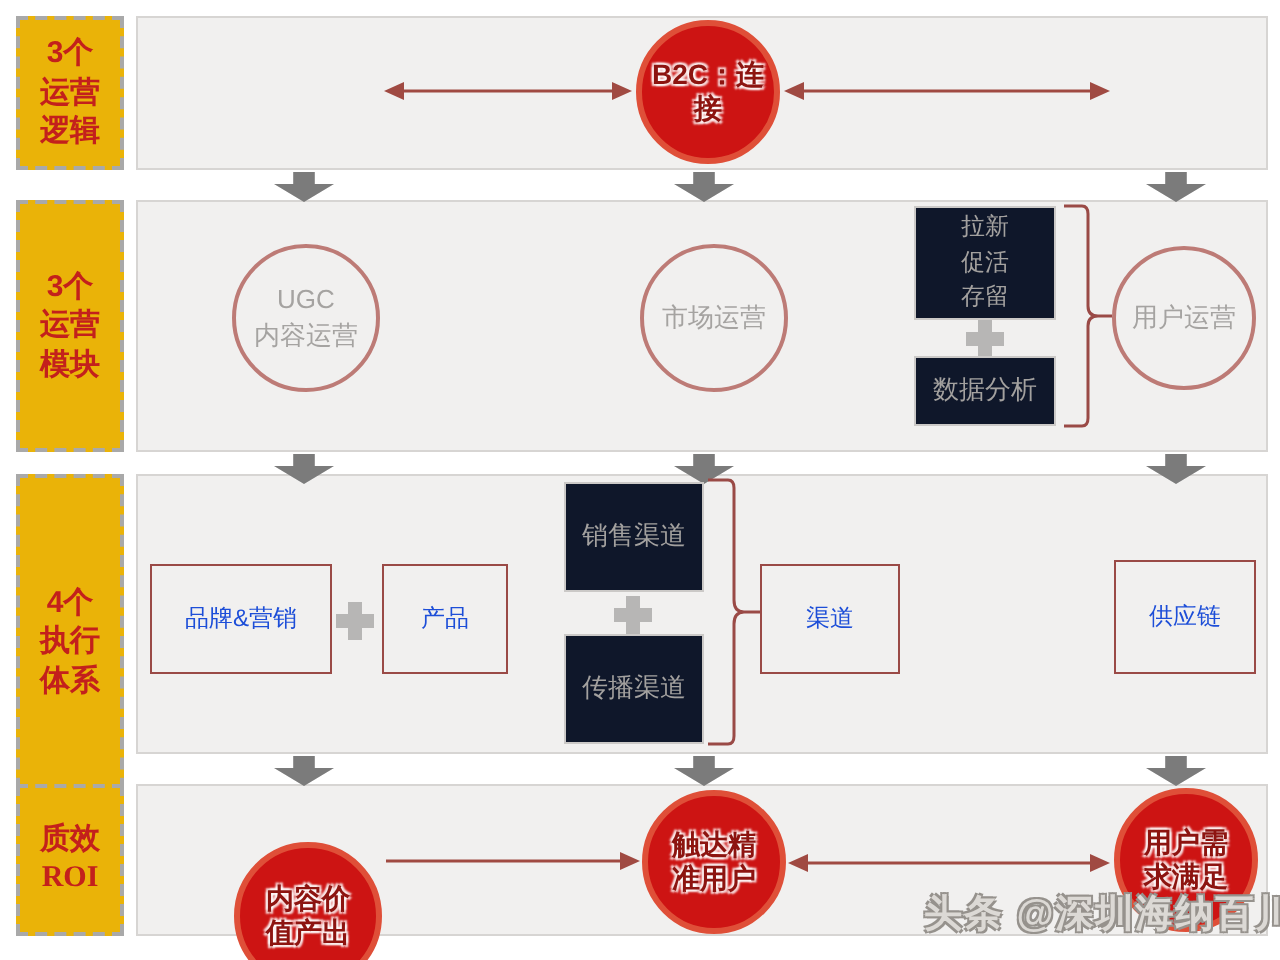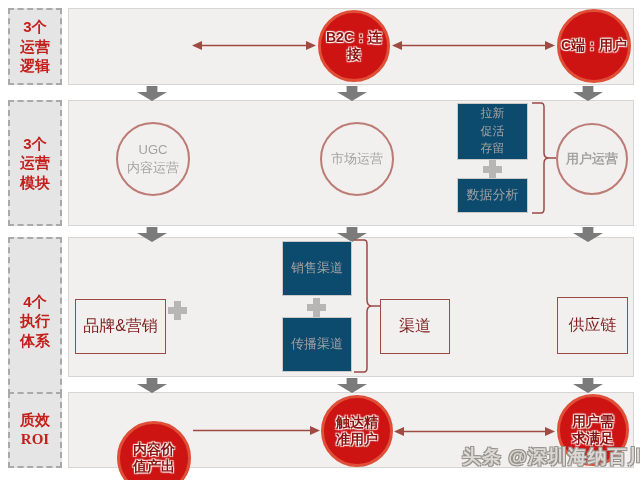--- a/index.html
+++ b/index.html
@@ -6,50 +6,50 @@
   #stage{
     position:relative;width:640px;height:480px;background:#ffffff;overflow:hidden;
     font-family:"Liberation Sans","DejaVu Sans",sans-serif;
   }
   
   .panel{
     position:absolute;background:#f1f0ef;border:1px solid #d7d5d3;box-sizing:border-box;
   }
   
   .rowlabel{
-    position:absolute;background:#e5e5e5;border:2px dashed #a9a9a9;box-sizing:border-box;
+    position:absolute;background:#eab308;border:2px dashed #a9a9a9;box-sizing:border-box;
     display:flex;align-items:center;justify-content:center;text-align:center;
     color:#c3201c;font-weight:bold;font-size:15px;line-height:1.3;white-space:pre-line;
   }
   
   .redcircle{
     position:absolute;border-radius:50%;background:#cd1413;border:3px solid #df4f38;
     box-sizing:border-box;display:flex;align-items:center;justify-content:center;
     text-align:center;color:#8d1410;font-weight:bold;font-size:14px;line-height:1.25;
     white-space:pre-line;
     text-shadow:-1px -1px 1px rgba(255,255,255,.85),1px -1px 1px rgba(255,255,255,.85),
                 -1px 1px 1px rgba(255,255,255,.85),1px 1px 1px rgba(255,255,255,.85);
   }
   
   .outcircle{
     position:absolute;border-radius:50%;border:2px solid #bd7b76;box-sizing:border-box;
     display:flex;align-items:center;justify-content:center;text-align:center;
     color:#a5a3a1;font-size:13px;line-height:1.35;white-space:pre-line;background:transparent;
   }
   
   .graybox{
-    position:absolute;background:#0c4a6e;border:1px solid #cbc9c7;box-sizing:border-box;
+    position:absolute;background:#0f172a;border:1px solid #cbc9c7;box-sizing:border-box;
     display:flex;align-items:center;justify-content:center;text-align:center;
     color:#a3a19f;font-size:13px;line-height:1.45;white-space:pre-line;
   }
   
   .redbox{
     position:absolute;background:transparent;border:1.5px solid #9a4a46;box-sizing:border-box;
     display:flex;align-items:center;justify-content:center;text-align:center;
-    color:#7f1d1d;font-size:16px;line-height:1.3;white-space:pre-line;margin-top:17px;
+    color:#1d4ed8;font-size:12px;line-height:1.3;white-space:pre-line;
   }
   
   .plus{
     position:absolute;width:19px;height:19px;
     background:
       linear-gradient(#b7b6b5,#b7b6b5) center/100% 7px no-repeat,
       linear-gradient(#b7b6b5,#b7b6b5) center/7px 100% no-repeat;
   }
   
   .downarrow{
@@ -80,21 +80,20 @@
   <div class="rowlabel" style="left:8px;top:100px;width:54px;height:126px;">3个
 运营
 模块</div>
   <div class="rowlabel" style="left:8px;top:237px;width:54px;height:168px;">4个
 执行
 体系</div>
   <div class="rowlabel" style="left:8px;top:392px;width:54px;height:76px;font-family:Liberation Serif, serif;">质效
 ROI</div>
 
   <div class="redcircle" style="left:318px;top:10px;width:72px;height:72px;">B2C：连接</div>
-  <div class="redcircle" style="left:557px;top:9px;width:74px;height:74px;">C端：用户</div>
 
   <svg class="arrow-svg" style="left:192px;top:39px;" width="124" height="13">
     <line x1="9" y1="6.5" x2="115" y2="6.5" stroke="#a04a42" stroke-width="1.4"></line>
     <polygon points="0,6.5 10,2 10,11" fill="#a04a42"></polygon>
     <polygon points="124,6.5 114,2 114,11" fill="#a04a42"></polygon>
   </svg>
   <svg class="arrow-svg" style="left:392px;top:39px;" width="163" height="13">
     <line x1="9" y1="6.5" x2="154" y2="6.5" stroke="#a04a42" stroke-width="1.4"></line>
     <polygon points="0,6.5 10,2 10,11" fill="#a04a42"></polygon>
     <polygon points="163,6.5 153,2 153,11" fill="#a04a42"></polygon>
@@ -110,28 +109,29 @@
   <div class="graybox" style="left:457px;top:103px;width:71px;height:57px;font-size:12px;">拉新
 促活
 存留</div>
   <div class="plus" style="left:483px;top:160px;"></div>
   <div class="graybox" style="left:457px;top:178px;width:71px;height:35px;">数据分析</div>
 
   <svg class="brace-svg" style="left:530px;top:101px;" width="26" height="114">
     <path d="M2,2 L11,2 Q14,2 14,6 L14,52 Q14,57 19,57 Q14,57 14,62 L14,108 Q14,112 11,112 L2,112" fill="none" stroke="#9a4a46" stroke-width="1.5"></path>
     <line x1="19" y1="57" x2="26" y2="57" stroke="#9a4a46" stroke-width="1.5"></line>
   </svg>
-  <div class="outcircle" style="left:556px;top:123px;width:72px;height:72px;font-weight:bold;">用户运营</div>
+  <div class="outcircle" style="left:556px;top:123px;width:72px;height:72px;">用户运营</div>
 
   <div class="downarrow" style="left:137px;top:227px;"></div>
   <div class="downarrow" style="left:337px;top:227px;"></div>
   <div class="downarrow" style="left:573px;top:227px;"></div>
 
   <div class="redbox" style="left:75px;top:282px;width:91px;height:55px;">品牌&amp;营销</div>
   <div class="plus" style="left:168px;top:301px;"></div>
+  <div class="redbox" style="left:191px;top:282px;width:63px;height:55px;">产品</div>
 
   <div class="graybox" style="left:282px;top:241px;width:70px;height:55px;">销售渠道</div>
   <div class="plus" style="left:307px;top:298px;"></div>
   <div class="graybox" style="left:282px;top:317px;width:70px;height:55px;">传播渠道</div>
 
   <svg class="brace-svg" style="left:352px;top:238px;" width="28" height="136">
     <path d="M2,2 L12,2 Q15,2 15,6 L15,62 Q15,68 20,68 Q15,68 15,74 L15,130 Q15,134 12,134 L2,134" fill="none" stroke="#9a4a46" stroke-width="1.5"></path>
     <line x1="20" y1="68" x2="28" y2="68" stroke="#9a4a46" stroke-width="1.5"></line>
   </svg>
   <div class="redbox" style="left:380px;top:282px;width:70px;height:55px;">渠道</div>

